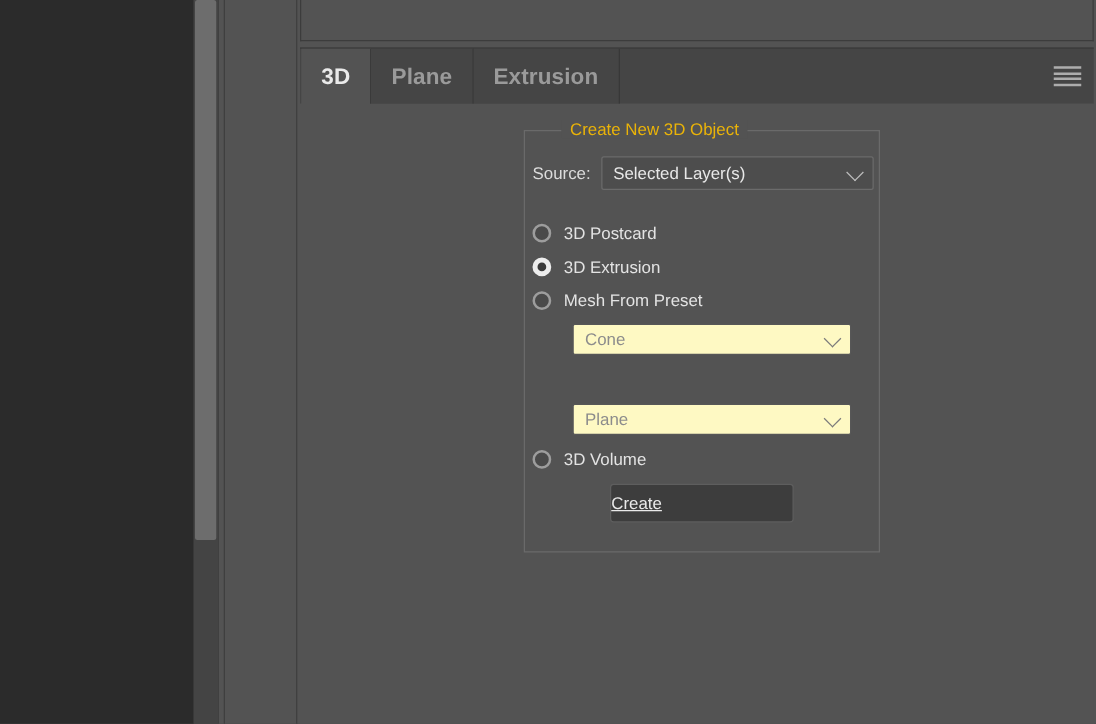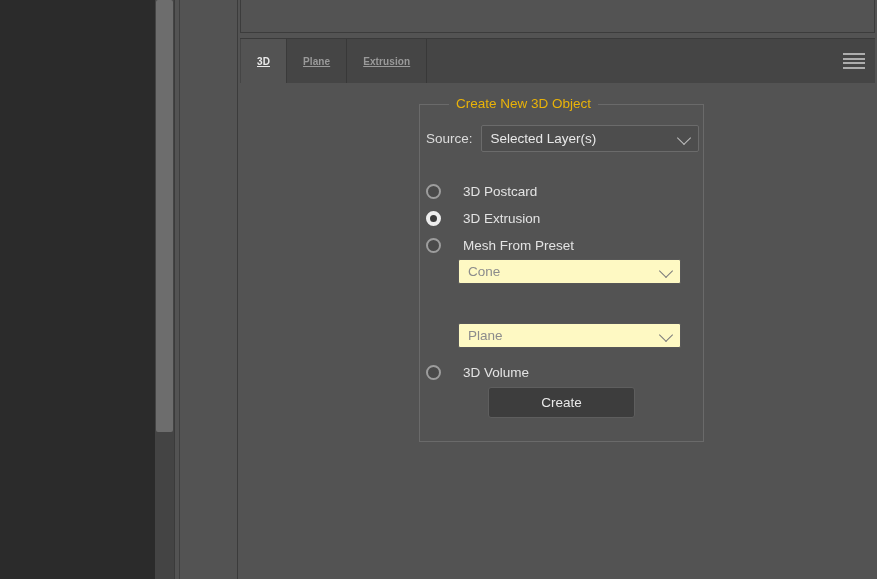--- a/index.html
+++ b/index.html
@@ -96,30 +96,29 @@
     height: 45px;
     display: flex;
     align-items: stretch;
   }
   .tab {
     display: flex;
     align-items: center;
     justify-content: flex-end;
     padding: 0 16px;
     height: 45px;
-    font-size: 10px;
+    font-size: 18px;
     font-weight: bold;
     color: #9a9a9a;
     background: #454545;
     border-right: 1px solid #383838;
     box-sizing: border-box;
     cursor: default;
     user-select: none;
     letter-spacing: .1px;
-    text-decoration: underline;
   }
   .tab.active {
     background: #535353;
     color: #eaeaea;
     border-right: 1px solid #3a3a3a;
   }
   .menu-btn {
     position: absolute;
     right: 10px; top: 50%;
     transform: translateY(-50%);
@@ -213,25 +212,24 @@
   .select.disabled .chev {
     border-left-color: #7b7b7b;
     border-bottom-color: #7b7b7b;
   }
 
   
   .opt {
     position: absolute;
     left: 6px;
     display: flex;
-    align-items: flex-end;
+    align-items: flex-start;
     height: 20px;
     cursor: default;
     user-select: none;
-    gap: 12px;
   }
   .radio {
     width: 15px;
     height: 15px;
     border-radius: 50%;
     box-sizing: border-box;
     border: 2px solid #9d9d9d;
     background: #4a4a4a;
     margin-right: 10px;
     flex: none;
@@ -261,24 +259,25 @@
     top: 282px;
     width: 147px;
     height: 31px;
     background: #3d3d3d;
     border: 1px solid #5e5e5e;
     border-radius: 3px;
     color: #e9e9e9;
     font-size: 13.5px;
     display: flex;
     align-items: center;
-    justify-content: center;
+    justify-content: flex-start;
     cursor: default;
     user-select: none;
     box-sizing: border-box;
+    text-decoration: underline;
   }
 </style>
 </head>
 <body>
 
 <div id="app">
 
   <div class="canvas-area"></div>
 
   <div class="scrollbar">

